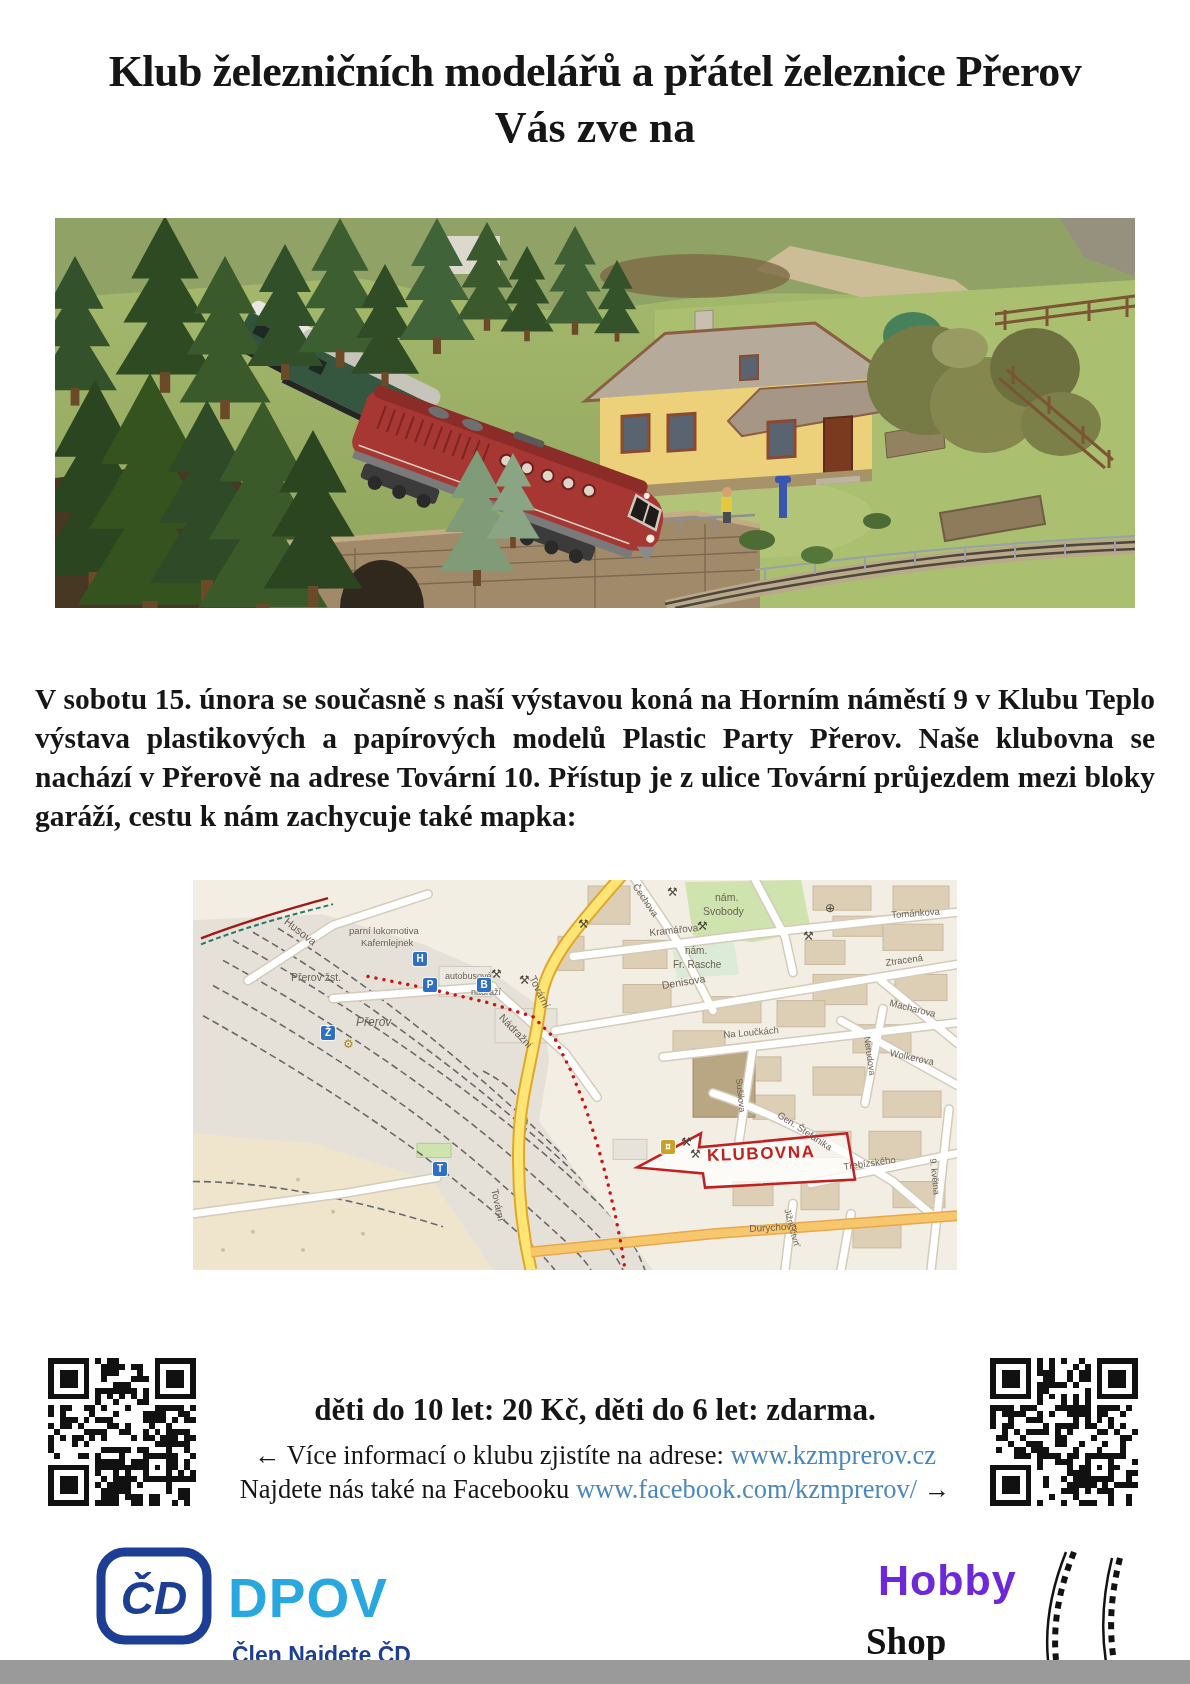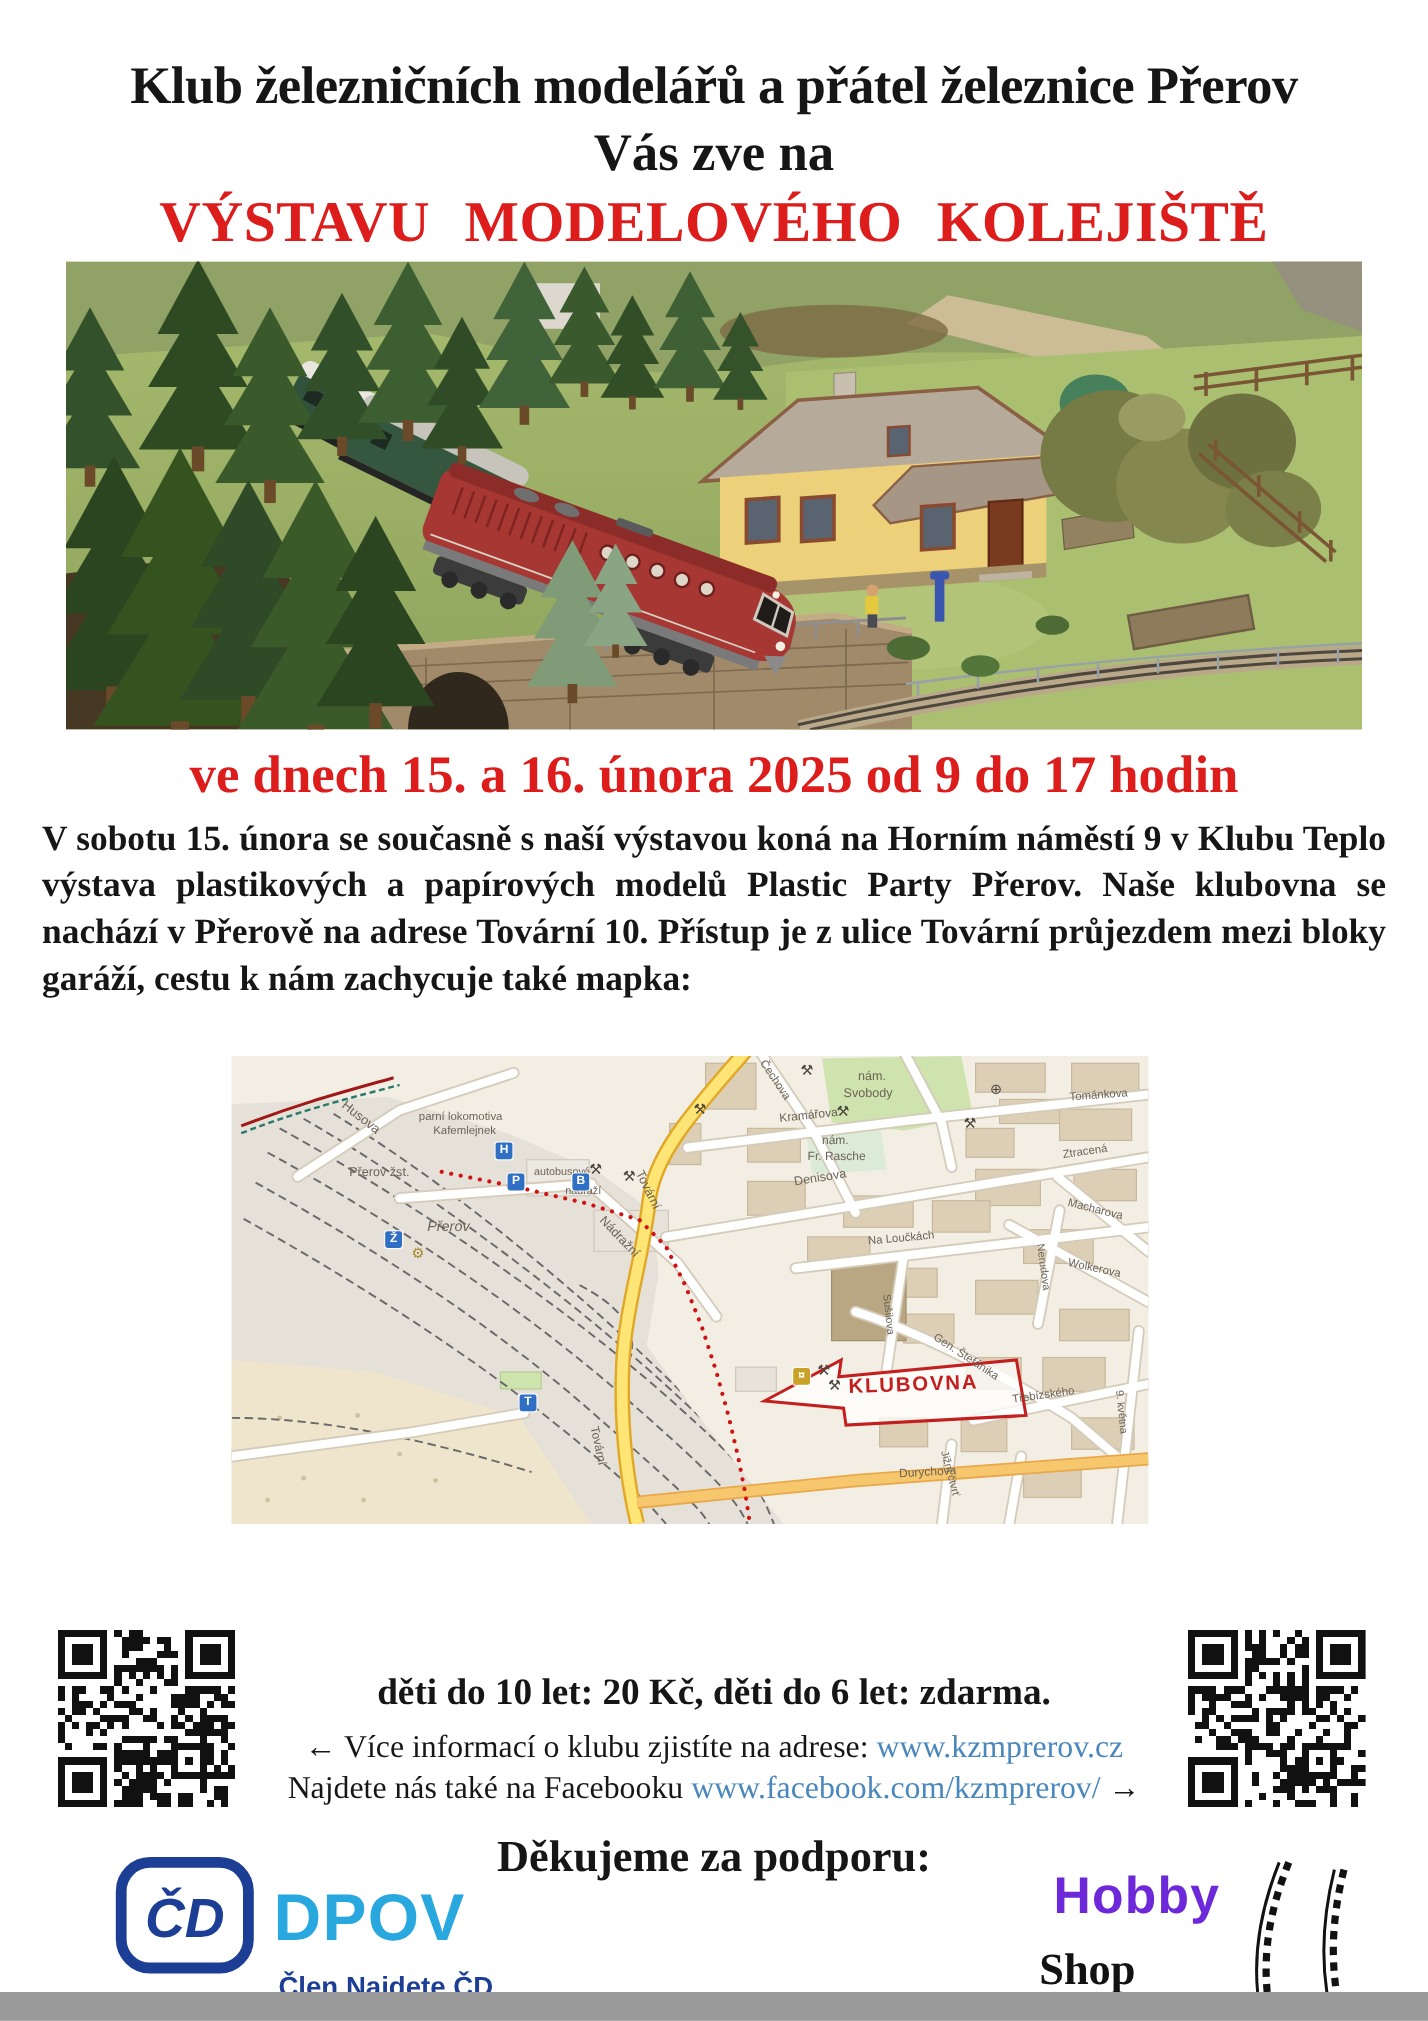--- a/index.html
+++ b/index.html
@@ -46,21 +46,20 @@
              font-weight:700;font-size:37px;color:#121212}
   .hobby svg{position:absolute;left:158px;top:0}
 </style>
 </head>
 <body>
 
 <div class="page">
 
   <div class="abs center hdr1">Klub železničních modelářů a přátel železnice Přerov</div>
   <div class="abs center hdr2">Vás zve na</div>
-  <div class="abs center hdr3">VÝSTAVU  MODELOVÉHO  KOLEJIŠTĚ</div>
 
   <div class="abs photo">
     <svg viewBox="0 0 1080 390" preserveAspectRatio="none">
       <defs>
         <linearGradient id="g1" x1="0" y1="0" x2="0" y2="1">
           <stop offset="0" stop-color="#a8bc6f"></stop>
             <stop offset="1" stop-color="#8ea35c"></stop>
         </linearGradient>
         <g id="pine">
           <polygon points="0,-100 26,-52 -26,-52"></polygon>
@@ -238,21 +237,20 @@
       <use href="#pine" transform="translate(40,322) scale(1.6)" fill="#2b4520"></use>
       <use href="#pine" transform="translate(95,345) scale(1.9)" fill="#35531f"></use>
       <use href="#pine" transform="translate(152,332) scale(1.5)" fill="#2e4a26"></use>
       <use href="#pine" transform="translate(208,352) scale(1.7)" fill="#3b5a2a"></use>
       <use href="#pine" transform="translate(258,342) scale(1.3)" fill="#2b4520"></use>
       <use href="#pine" transform="translate(422,332) scale(1.0)" fill="#7f9b77"></use>
       <use href="#pine" transform="translate(458,305) scale(0.7)" fill="#8aa583"></use>
     </svg>
   </div>
 
-  <div class="abs center dateline">ve dnech 15. a 16. února 2025 od 9 do 17 hodin</div>
 
   <p class="abs para">V sobotu 15. února se současně s naší výstavou koná na Horním náměstí 9 v Klubu Teplo výstava plastikových a papírových modelů Plastic Party Přerov. Naše klubovna se nachází v Přerově na adrese Tovární 10. Přístup je z ulice Tovární průjezdem mezi bloky garáží, cestu k nám zachycuje také mapka:</p>
 
   <div class="abs map">
     <svg viewBox="0 0 764 388" preserveAspectRatio="none">
       <defs>
         <clipPath id="yard">
             <polygon points="0,40 130,34 230,64 305,96 350,128 356,180 346,240 390,300 460,388 0,388"></polygon>
           </clipPath>
       </defs>
@@ -1050,21 +1048,20 @@
       <rect x="120" y="144" width="6" height="6" fill="#111111"></rect>
       <rect x="138" y="144" width="6" height="6" fill="#111111"></rect>
     </svg>
 
   <div class="abs center adm2">děti do 10 let: 20 Kč, děti do 6 let: zdarma.</div>
 
   <div class="abs center infoline"><span>← Více informací o klubu zjistíte na adrese: </span><a class="link">www.kzmprerov.cz</a></div>
 
   <div class="abs center fbline"><span>Najdete nás také na Facebooku </span><a class="link">www.facebook.com/kzmprerov/</a><span> →</span></div>
 
-  <div class="abs center thanks">Děkujeme za podporu:</div>
 
   <div class="abs cdlogo">
     <svg viewBox="0 0 118 100" width="118" height="100">
       <rect x="6" y="6" width="106" height="88" rx="24" fill="none" stroke="#1c3e94" stroke-width="9"></rect>
       <text x="59" y="68" text-anchor="middle" font-family="Liberation Sans, sans-serif" font-size="46" font-weight="bold" font-style="italic" fill="#1c3e94">ČD</text>
     </svg>
   </div>
   <div class="abs dpov">DPOV</div>
   <div class="abs member">Člen Najdete ČD</div>
 

